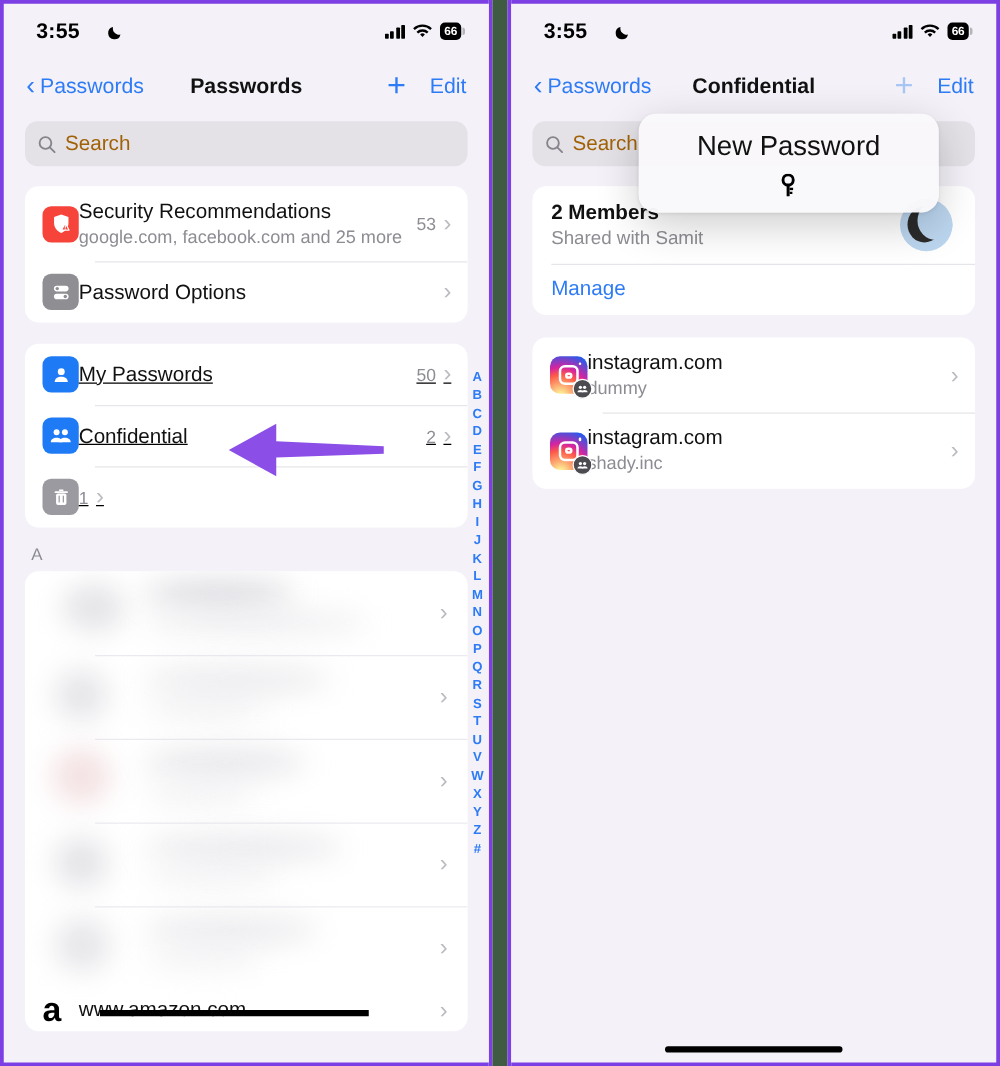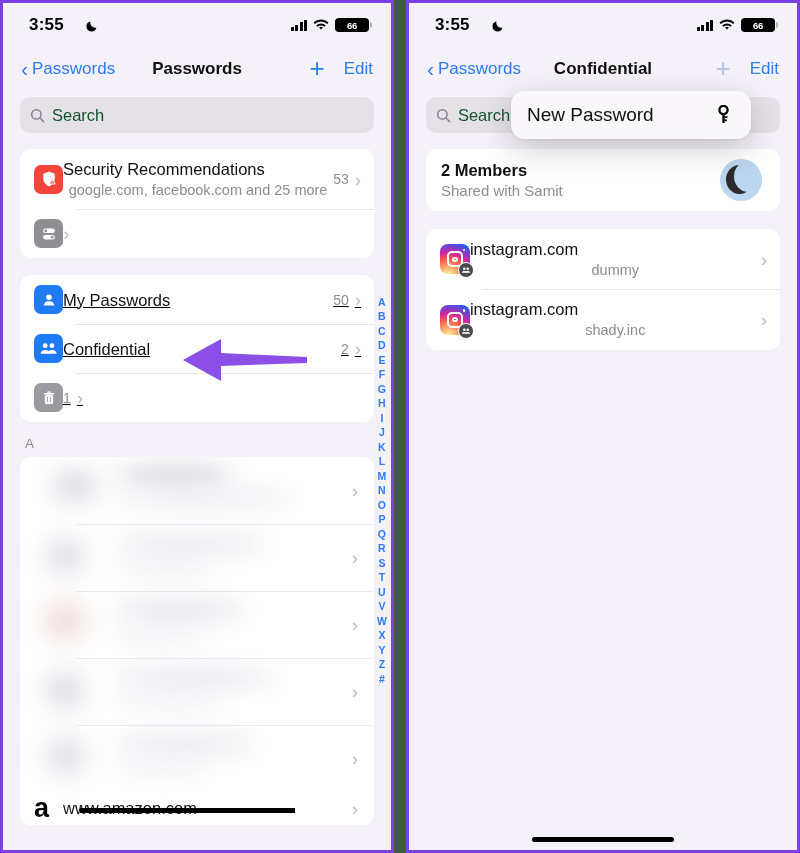--- a/index.html
+++ b/index.html
@@ -32,21 +32,21 @@
   .sb-left { display: flex; align-items: center; gap: 22px; font-size: 17px; font-weight: 700; color: #000; letter-spacing:.2px;}
   .moon { width: 13px; height: 13px; position: relative; display:inline-block; }
   .moon svg { display:block; }
   .sb-right { display: flex; align-items: center; gap: 6px; }
   .bars { display: flex; align-items: flex-end; gap: 1.5px; height: 12px; }
   .bars i { width: 3px; background: #000; border-radius: .6px; display:block; }
   .bars i:nth-child(1){height:4px;} .bars i:nth-child(2){height:6.5px;}
   .bars i:nth-child(3){height:9px;} .bars i:nth-child(4){height:11.5px;}
   .wifi svg { display:block; }
   .battery {
-    position: relative; width: 34px; height: 14px; background: #000;
+    position: relative; width: 17px; height: 14px; background: #000;
     border-radius: 4px; display: flex; align-items: center; justify-content: center;
   }
   .battery span { color: #fff; font-size: 9.5px; font-weight: 700; letter-spacing:-.2px; }
   .battery:after {
     content:""; position:absolute; right:-3px; top:4px;
     width:2.5px; height:6px; background:#b5b5b9; border-radius:0 2px 2px 0;
   }
 
   
   .navbar {
@@ -63,38 +63,38 @@
   .nav-plus { color:#2e7bf6; font-size:26px; font-weight:300; line-height:1; cursor:pointer; margin-top:-2px;}
   .nav-edit { color:#2e7bf6; font-size:17px; cursor:pointer;}
   .dim .nav-plus { color:#a8c6f3; }
 
   
   .search-wrap { padding: 6px 17px 0 17px; }
   .search {
     height: 36px; background: #e4e2e7; border-radius: 10px;
     display: flex; align-items: center; gap: 7px; padding: 0 10px;
   }
-  .search .ph { color: #14532d; font-size: 16.5px; }
+  .search .ph { color: #a16207; font-size: 16.5px; }
   .mag svg { display:block; }
 
   
   .card {
     background: #fff; border-radius: 11px; margin: 0 17px;
     overflow: hidden;
   }
   .row {
     display: flex; align-items: center; 
     padding: 10px 13px 10px 14px; min-height: 45px; position: relative;
   }
   .row + .row:before {
     content:""; position:absolute; left:56px; right:0; top:0; height:1px; background:#e6e5e9;
   }
   .row .texts { flex: 1; min-width: 0; }
   .row .title { font-size: 16.5px; color: #111; line-height: 1.25; }
-  .row .sub { font-size: 14.5px; color: #8d8c93; line-height: 1.3; margin-top:1px;text-align:center; }
+  .row .sub { font-size: 14.5px; color: #8d8c93; line-height: 1.3; margin-top:1px; }
   .row .count { font-size: 14px; color: #8d8c93; margin-right: 6px; }
   .chevR { color: #bcbbc2; font-size: 19px; font-weight:400; line-height:1;}
 
   .appicon { width: 29px; height: 29px; border-radius: 7px; flex: none;
              display:flex; align-items:center; justify-content:center; }
   .ic-red { background: #f6443a; }
   .ic-gray { background: #8e8e93; }
   .ic-blue { background: #1f7bf5; }
   .ic-dgray { background: #9b9aa0; }
 
@@ -155,21 +155,21 @@
 
   
   .ctxmenu {
     position: absolute; left: 102px; top: 88px; width: 240px;
     background: rgba(249,248,250,.97); border-radius: 14px;
     box-shadow: 0 10px 34px rgba(0,0,0,.20), 0 1px 3px rgba(0,0,0,.08);
     overflow: hidden; z-index: 40;
   }
   .ctxitem {
     display:flex; align-items:center; gap:8px; padding: 12px 16px;
-    font-size: 19px; color:#111; min-height:44px; position:relative; cursor:pointer;
+    font-size: 22px; color:#111; min-height:44px; position:relative; cursor:pointer;flex-direction:column;
   }
   .ctxitem + .ctxitem:before{content:"";position:absolute;left:0;right:0;top:0;height:1px;background:#dcdbe0;}
   .ctxitem .lbl { flex:1; line-height:1.25;}
   .ctxicon { flex:none; width:22px; display:flex; align-items:center; justify-content:center;}
   .boxarrow { width:19px;height:19px;background:#000;border-radius:3px;display:flex;align-items:center;justify-content:center;}
 
   
   .annot-arrow { position:absolute; left:176px; top:332px; z-index:30; }
 
   
@@ -256,20 +256,23 @@
 
         <div class="row">
           <span class="appicon ic-gray">
             <svg width="18" height="18" viewBox="0 0 20 20">
               <rect x="3.5" y="4" width="13" height="5" rx="2.5" fill="#fff"></rect>
               <circle cx="6.4" cy="6.5" r="1.5" fill="#8e8e93"></circle>
               <rect x="3.5" y="11" width="13" height="5" rx="2.5" fill="#fff"></rect>
               <circle cx="13.6" cy="13.5" r="1.5" fill="#8e8e93"></circle>
             </svg>
           </span>
+          <div class="texts">
+            <div class="title">Password Options</div>
+          </div>
           <span class="chevR">›</span>
         </div>
 
       </div>
     </div>
 
     <div style="margin-top:17px;text-decoration:underline;">
       <div class="card">
 
         <div class="row">
@@ -459,20 +462,23 @@
     <div style="margin-top:16px;">
       <div class="members-card">
         <div class="members-top">
           <div class="members-title">2 Members</div>
           <div class="members-sub">Shared with Samit</div>
           <div class="avatar">
             <span class="crescent"></span>
             <span class="cut"></span>
           </div>
         </div>
+        <div class="manage-row">
+          <span class="manage-link">Manage</span>
+        </div>
       </div>
     </div>
 
     <div style="margin-top:18px;">
       <div class="card">
 
         <div class="row" style="min-height:56px;">
           <span class="ig">
             <span class="lens"></span>
             <span class="dot"></span>

